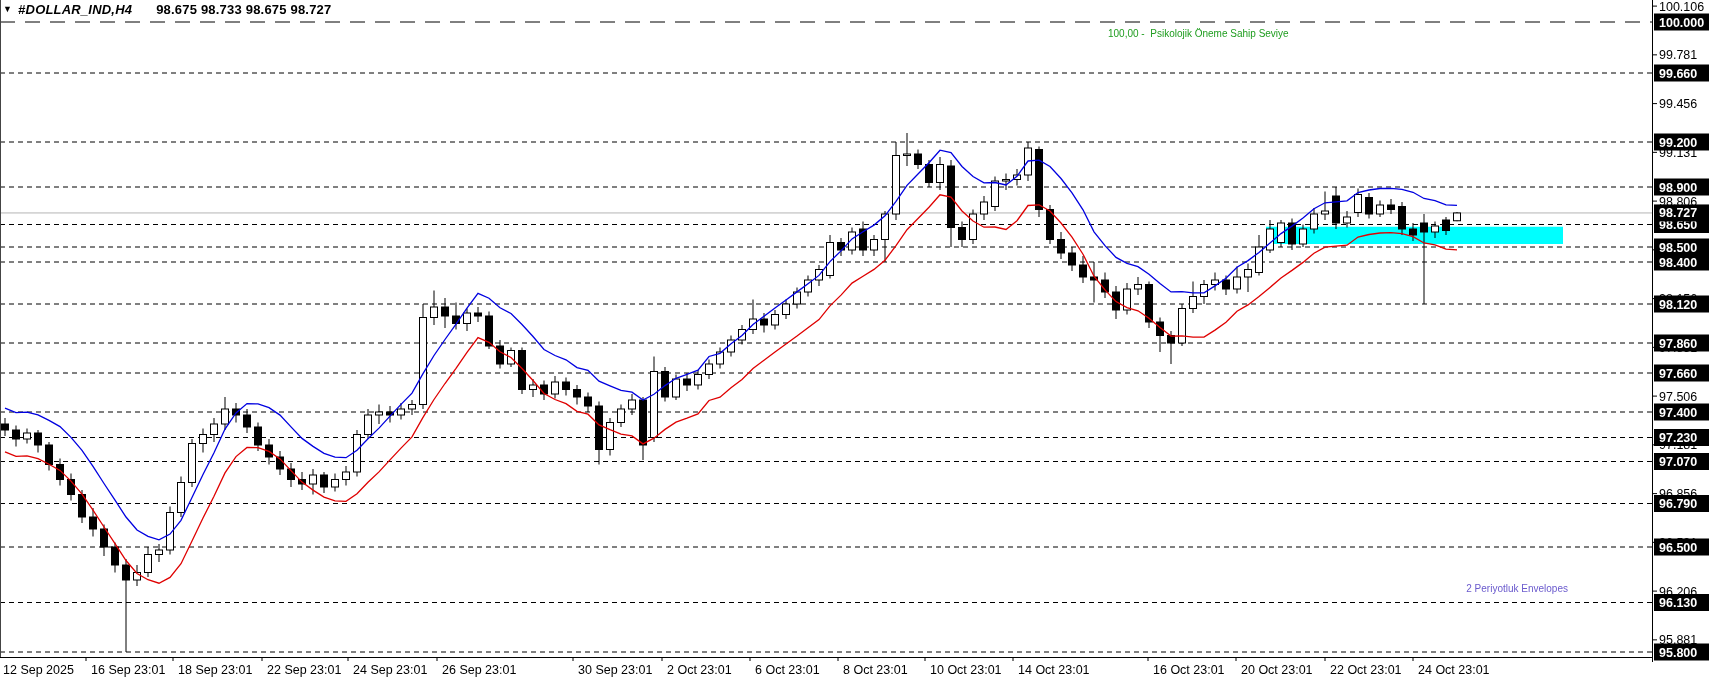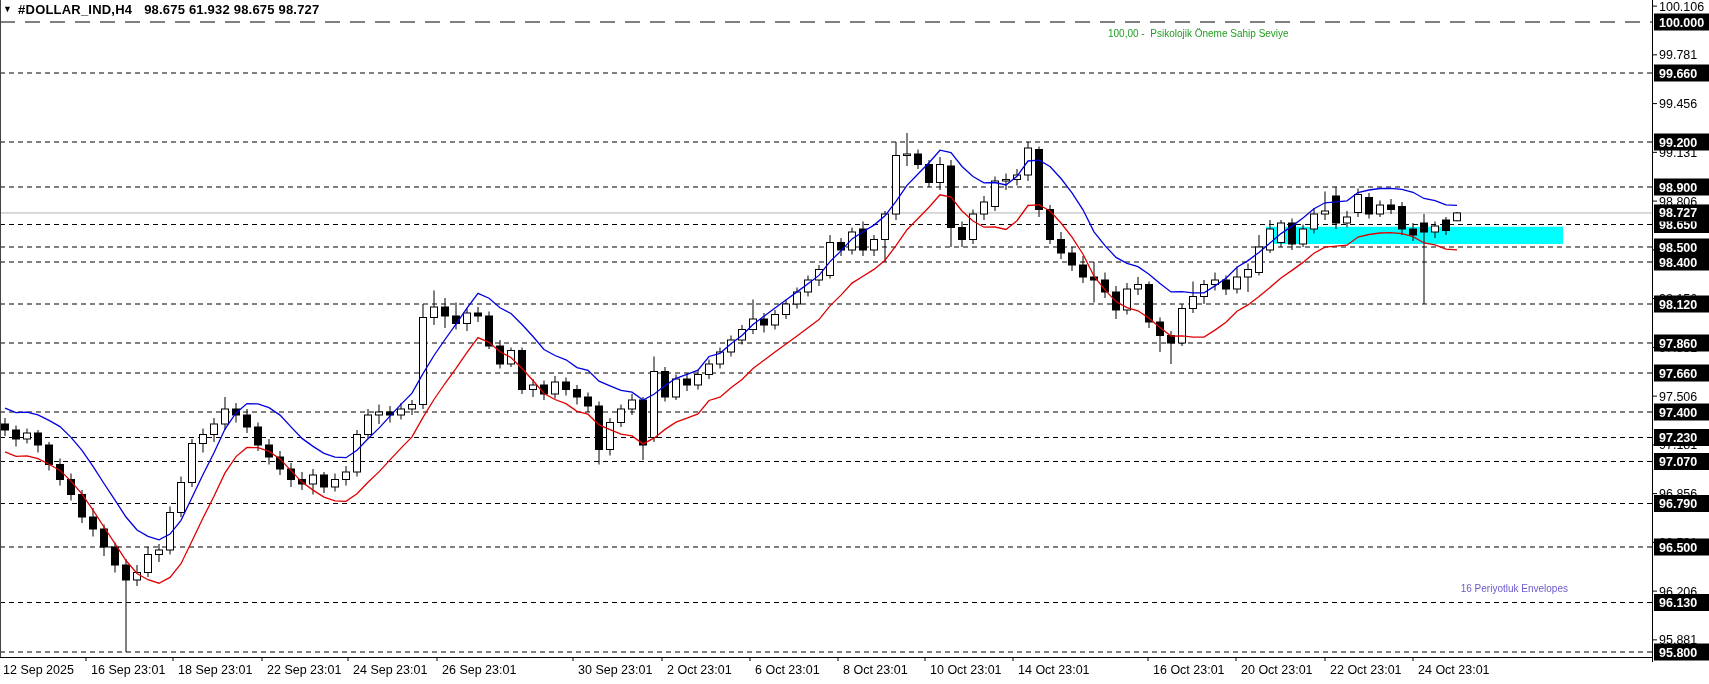--- a/index.html
+++ b/index.html
@@ -2,35 +2,35 @@
 <html><head>
 <meta charset="utf-8">
 <style>
   html,body{margin:0;padding:0;background:#fff;}
   .screen{position:relative;width:1709px;height:684px;background:#ffffff;overflow:hidden;
           font-family:"Liberation Sans",sans-serif;}
   svg{position:absolute;left:0;top:0;}
   .symbol-bar{position:absolute;left:3px;top:2px;display:flex;align-items:center;
               font-size:13px;font-weight:700;color:#000;letter-spacing:.2px;z-index:5;}
   .symbol-bar .tri{font-size:9px;margin-right:6px;line-height:13px;cursor:pointer;}
-  .symbol-bar .sym{margin-right:12px;}
+  .symbol-bar .sym{margin-right:24px;font-style:italic;}
   .ann{position:absolute;font-size:10px;white-space:pre;z-index:4;}
 </style>
 </head>
 <body>
 
 <div class="screen">
   <div class="symbol-bar">
     <span class="tri">▼</span>
     <span class="sym">#DOLLAR_IND,H4</span>
-    <span>98.675 61.932 98.675 98.727</span>
+    <span>98.675 98.733 98.675 98.727</span>
   </div>
 
   <div class="ann" style="left: 1108px; top: 28px; color: rgb(31, 157, 31);">100,00 -  Psikolojik Öneme Sahip Seviye</div>
-  <div class="ann" style="right: 141px; top: 583px; color: rgb(106, 90, 205);">16 Periyotluk Envelopes</div>
+  <div class="ann" style="right: 141px; top: 583px; color: rgb(106, 90, 205);">2 Periyotluk Envelopes</div>
 
   <svg id="chart" width="1709" height="684">
       <line x1="1652" y1="6.1000000000008185" x2="1657" y2="6.1000000000008185" stroke="#000000"></line>
       <text x="1659" y="10.600000000000819" fill="#000" font-size="12.5" font-family="&quot;Liberation Sans&quot;,sans-serif">100.106</text>
       <line x1="1652" y1="54.84999999999911" x2="1657" y2="54.84999999999911" stroke="#000000"></line>
       <text x="1659" y="59.34999999999911" fill="#000" font-size="12.5" font-family="&quot;Liberation Sans&quot;,sans-serif">99.781</text>
       <line x1="1652" y1="103.59999999999954" x2="1657" y2="103.59999999999954" stroke="#000000"></line>
       <text x="1659" y="108.09999999999954" fill="#000" font-size="12.5" font-family="&quot;Liberation Sans&quot;,sans-serif">99.456</text>
       <line x1="1652" y1="152.34999999999997" x2="1657" y2="152.34999999999997" stroke="#000000"></line>
       <text x="1659" y="156.84999999999997" fill="#000" font-size="12.5" font-family="&quot;Liberation Sans&quot;,sans-serif">99.131</text>

